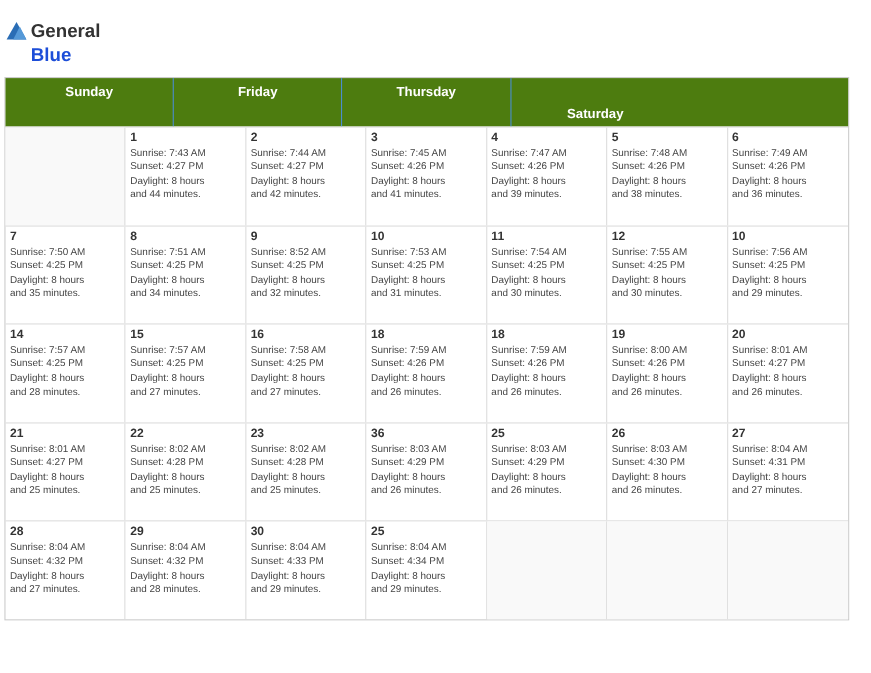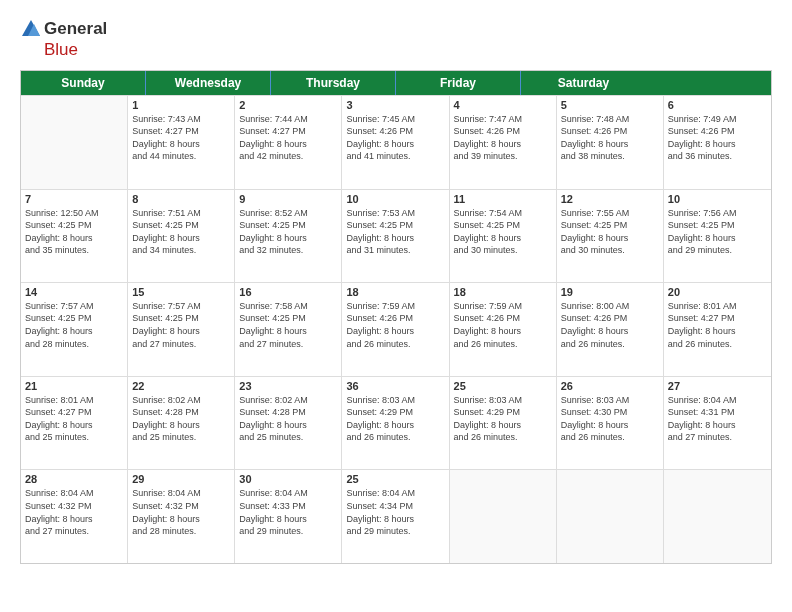--- a/index.html
+++ b/index.html
@@ -6,21 +6,21 @@
     body {
       width: 792px;
       height: 612px;
       font-family: Arial, sans-serif;
       background: #fff;
       overflow: hidden;
     }
     .page {
       width: 792px;
       height: 574px;
-      padding: 18px 20px 10px 20px;
+      padding: 18px 20px 10px 4px;
       display: flex;
       flex-direction: column;
     }
     .header {
       display: flex;
       justify-content: space-between;
       align-items: flex-start;
       margin-bottom: 10px;
     }
     .logo {
@@ -55,33 +55,34 @@
       margin-top: 2px;
     }
     .calendar {
       flex: 1;
       display: flex;
       flex-direction: column;
       border: 1px solid #ccc;
     }
     .cal-header-row {
       display: grid;
-      grid-template-columns: repeat(6, 1fr);
-      background: #15803d;
+      grid-template-columns: repeat(5, 1fr);
+      background: #4d7c0f;
     }
     .cal-header-cell {
       color: #fff;
       font-size: 12px;
       font-weight: bold;
       padding: 5px 4px;
       text-align: center;
       border-right: 1px solid #4a8dd0;
     }
     .cal-header-cell:last-child {
       border-right: none;
+      margin-top: 20px;
     }
     .cal-body {
       display: flex;
       flex-direction: column;
       flex: 1;
     }
     .cal-row {
       display: grid;
       grid-template-columns: repeat(7, 1fr);
       flex: 1;
@@ -125,36 +126,35 @@
     <div class="logo">
       <div class="logo-container">
         <div class="logo-row">
           <svg class="logo-icon" viewBox="0 0 22 22">
             <polygon points="11,2 20,18 2,18" fill="#2a6db5"></polygon>
             <polygon points="14,6 20,18 8,18" fill="#5599d8"></polygon>
           </svg>
           <span style="font-size:17px;font-weight:bold;color:#333;">General</span>
         </div>
         <div style="margin-left:24px;">
-          <span style="font-size:17px;font-weight:normal;color:#b91c1c;">Blue</span>
+          <span style="font-size:17px;font-weight:bold;color:#1d4ed8;">Blue</span>
         </div>
       </div>
     </div>
     <div class="title-block">
       <div class="month-title"></div>
       <div class="subtitle"></div>
     </div>
   </div>
 
   <div class="calendar">
     <div class="cal-header-row">
     <div class="cal-header-cell">Sunday</div>
-        <div class="cal-header-cell">Wednesday</div>
+        <div class="cal-header-cell">Friday</div>
         <div class="cal-header-cell">Thursday</div>
-        <div class="cal-header-cell">Friday</div>
         <div class="cal-header-cell">Saturday</div>
       </div>
     <div class="cal-body">
     <div class="cal-row">
           <div class="cal-cell empty"></div>
           <div class="cal-cell">
             <div class="day-number">1</div>
             <div class="cell-line">Sunrise: 7:43 AM</div>
             <div class="cell-line">Sunset: 4:27 PM</div>
             <div class="cell-line daylight">Daylight: 8 hours</div>
@@ -192,21 +192,21 @@
             <div class="day-number">6</div>
             <div class="cell-line">Sunrise: 7:49 AM</div>
             <div class="cell-line">Sunset: 4:26 PM</div>
             <div class="cell-line daylight">Daylight: 8 hours</div>
             <div class="cell-line">and 36 minutes.</div>
           </div>
         </div>
         <div class="cal-row">
           <div class="cal-cell">
             <div class="day-number">7</div>
-            <div class="cell-line">Sunrise: 12:50 AM</div>
+            <div class="cell-line">Sunrise: 7:50 AM</div>
             <div class="cell-line">Sunset: 4:25 PM</div>
             <div class="cell-line daylight">Daylight: 8 hours</div>
             <div class="cell-line">and 35 minutes.</div>
           </div>
           <div class="cal-cell">
             <div class="day-number">8</div>
             <div class="cell-line">Sunrise: 7:51 AM</div>
             <div class="cell-line">Sunset: 4:25 PM</div>
             <div class="cell-line daylight">Daylight: 8 hours</div>
             <div class="cell-line">and 34 minutes.</div>

